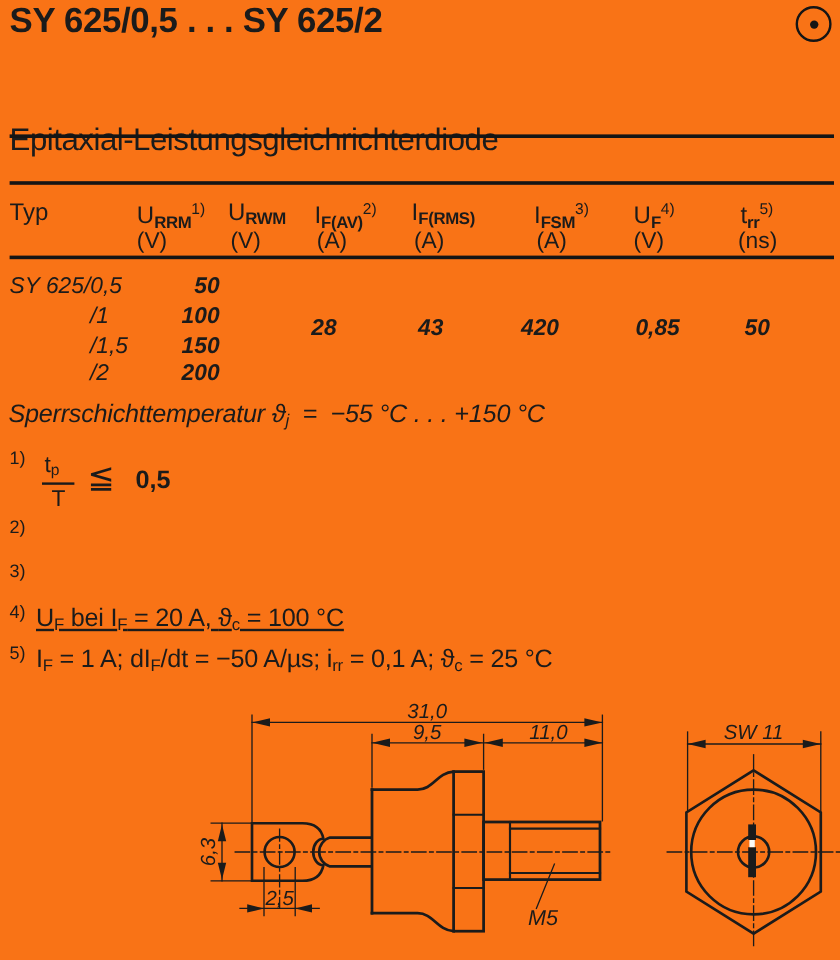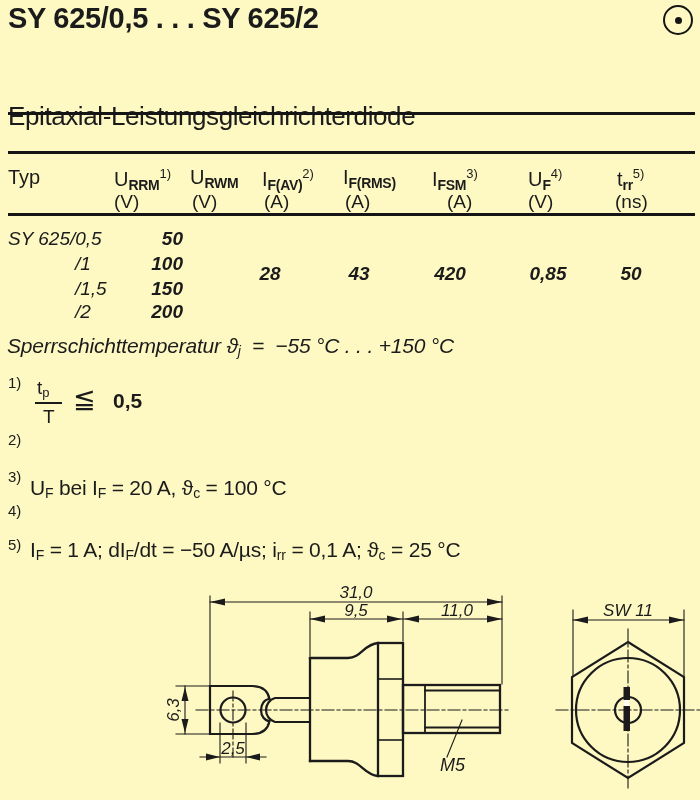--- a/index.html
+++ b/index.html
@@ -1,19 +1,19 @@
 <!DOCTYPE html>
 <html><head>
 <meta charset="utf-8">
 <style>
   html,body { margin:0; padding:0; }
   body { background:#888; }
   .page {
     position:relative; width:700px; height:800px;
-    background:#fef9c3; color:#1b1b1b; overflow:hidden;
+    background:#f97316; color:#1b1b1b; overflow:hidden;
     font-family:"Liberation Sans","DejaVu Sans",sans-serif;
     -webkit-font-smoothing:antialiased;
   }
   .abs { position:absolute; white-space:pre; }
   .title { font-size:29px; font-weight:bold; letter-spacing:-0.3px; }
   .subtitle { font-size:26px; line-height:31px; letter-spacing:-0.4px; }
   .rule { position:absolute; background:#151515; }
   .logo { position:absolute; width:26px; height:26px; border:2.5px solid #151515; border-radius:50%; }
   .logo .dot { position:absolute; left:50%; top:50%; width:7px; height:7px; margin:-3.5px 0 0 -3.5px; background:#151515; border-radius:50%; }
   
@@ -55,21 +55,21 @@
   <div class="rule" style="left:8px; top:112px; width:687px; height:3px;"></div>
 
   <div>
     <div class="rule" style="left:8px; top:151px; width:687px; height:2.5px;"></div>
 
     <div class="abs th" style="left:8px;   top:166px;"><span class="base">Typ</span></div>
     <div class="abs th" style="left:114px; top:166px;"><span class="base">U</span><span class="sub">RRM</span><span class="sup">1)</span></div>
     <div class="abs th" style="left:190px; top:166px;"><span class="base">U</span><span class="sub">RWM</span></div>
     <div class="abs th" style="left:262px; top:166px;"><span class="base">I</span><span class="sub">F(AV)</span><span class="sup">2)</span></div>
     <div class="abs th" style="left:343px; top:166px;"><span class="base">I</span><span class="sub">F(RMS)</span></div>
-    <div class="abs th" style="left:432px; top:166px;"><span class="base">I</span><span class="sub">FSM</span><span class="sup">3)</span></div>
+    <div class="abs th" style="left:445px; top:166px;"><span class="base">I</span><span class="sub">FSM</span><span class="sup">3)</span></div>
     <div class="abs th" style="left:528px; top:166px;"><span class="base">U</span><span class="sub">F</span><span class="sup">4)</span></div>
     <div class="abs th" style="left:617px; top:166px;"><span class="base">t</span><span class="sub">rr</span><span class="sup">5)</span></div>
 
     <div class="abs unit" style="left:114px; top:191px;">(V)</div>
     <div class="abs unit" style="left:192px; top:191px;">(V)</div>
     <div class="abs unit" style="left:264px; top:191px;">(A)</div>
     <div class="abs unit" style="left:345px; top:191px;">(A)</div>
     <div class="abs unit" style="left:447px; top:191px;">(A)</div>
     <div class="abs unit" style="left:528px; top:191px;">(V)</div>
     <div class="abs unit" style="left:615px; top:191px;">(ns)</div>
@@ -102,21 +102,21 @@
     <div class="abs frac-top" style="left:43px; top:406px;">T</div>
     <div class="abs rel" style="left:73px; top:383px;">≦</div>
     <div class="abs val" style="left:113px; top:389px;">0,5</div>
   </div>
 
   <div class="abs fnmark" style="left:8px;  top:431px;">2)</div>
 
   <div class="abs fnmark" style="left:8px;  top:468px;">3)</div>
 
   <div class="abs fnmark" style="left:8px;  top:502px;">4)</div>
-  <div class="abs bt" style="left:30px; top:476px;"><span>U</span><span class="seg-sub">F</span><span> bei I</span><span class="seg-sub">F</span><span> = 20 A, </span><span>ϑ</span><span class="seg-sub">c</span><span> = 100 °C</span></div>
+  <div class="abs bt" style="left:30px; top:504px;text-decoration:underline;"><span>U</span><span class="seg-sub">F</span><span> bei I</span><span class="seg-sub">F</span><span> = 20 A, </span><span>ϑ</span><span class="seg-sub">c</span><span> = 100 °C</span></div>
 
   <div class="abs fnmark" style="left:8px;  top:536px;">5)</div>
   <div class="abs bt" style="left:30px; top:538px;"><span>I</span><span class="seg-sub">F</span><span> = 1 A; dI</span><span class="seg-sub">F</span><span>/dt = −50 A/µs; i</span><span class="seg-sub">rr</span><span> = 0,1 A; </span><span>ϑ</span><span class="seg-sub">c</span><span> = 25 °C</span></div>
 
   <svg style="position:absolute; left:0; top:580px;" width="700" height="220" viewBox="0 580 700 220">
     <g stroke="#1b1b1b" fill="none" stroke-linecap="square">
 
       <g stroke-width="1.1">
 
         <line x1="210" y1="596" x2="210" y2="686"></line>

